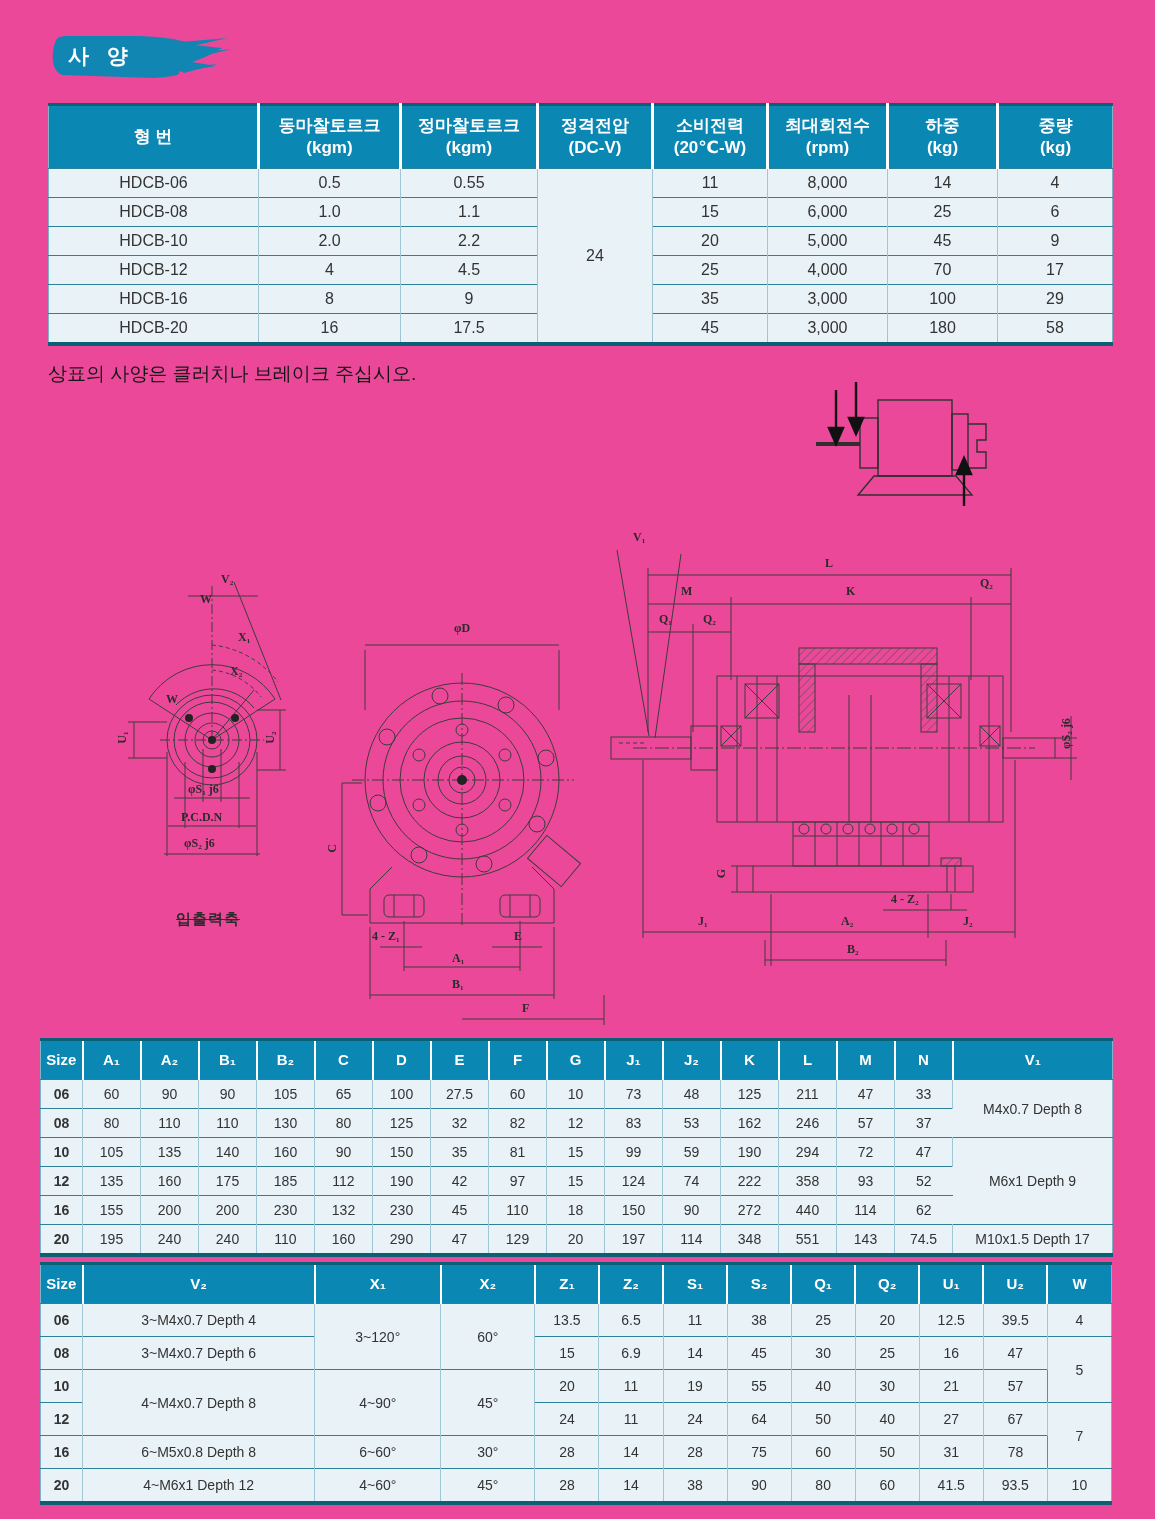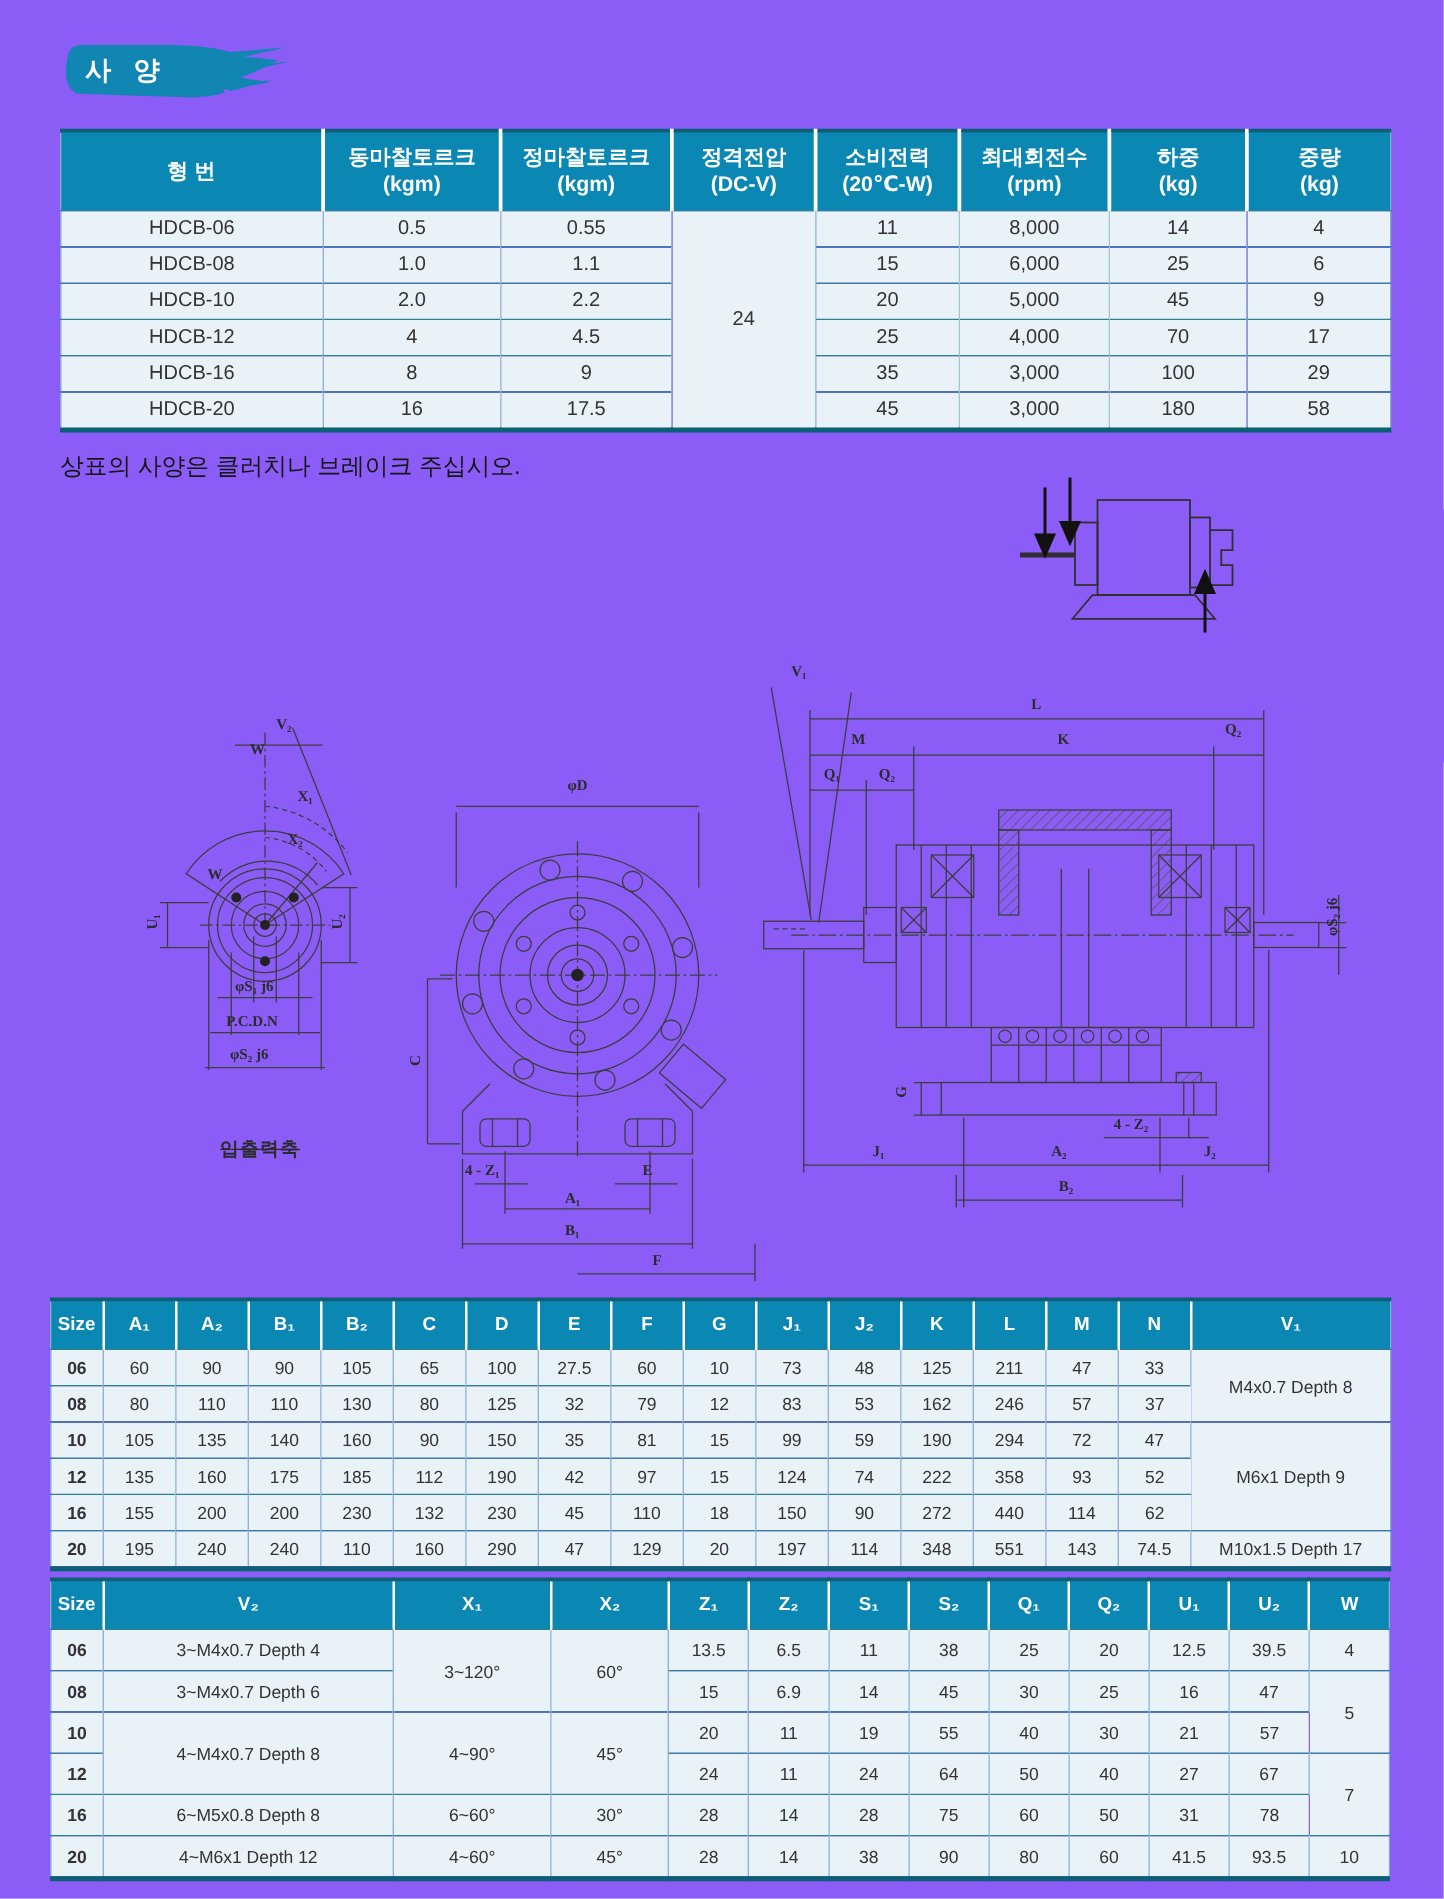--- a/index.html
+++ b/index.html
@@ -1,16 +1,16 @@
 <!DOCTYPE html>
 <html><head>
 <meta charset="utf-8">
 <style>
   html,body{margin:0;padding:0;background:#ffffff;}
-  #page{position:relative;width:1155px;height:1519px;background:#8b5cf6;overflow:hidden;
+  #page{position:relative;width:1155px;height:1519px;background:#ec4899;overflow:hidden;
         font-family:"Liberation Sans","DejaVu Sans",sans-serif;color:#222;}
 
   
   .badge{position:absolute;left:46px;top:30px;width:190px;height:52px;}
   .badge svg{position:absolute;left:0;top:0;}
   .badge .badge-text{position:absolute;left:22px;top:12px;color:#fff;font-size:21px;
         font-weight:bold;letter-spacing:6px;white-space:nowrap;}
 
   
   .tbl-wrap{position:absolute;}
@@ -459,21 +459,21 @@
           </tr>
           <tr>
             <td class="size-cell">08</td>
             <td>80</td>
             <td>110</td>
             <td>110</td>
             <td>130</td>
             <td>80</td>
             <td>125</td>
             <td>32</td>
-            <td>79</td>
+            <td>82</td>
             <td>12</td>
             <td>83</td>
             <td>53</td>
             <td>162</td>
             <td>246</td>
             <td>57</td>
             <td>37</td>
           </tr>
           <tr>
             <td class="size-cell">10</td>

